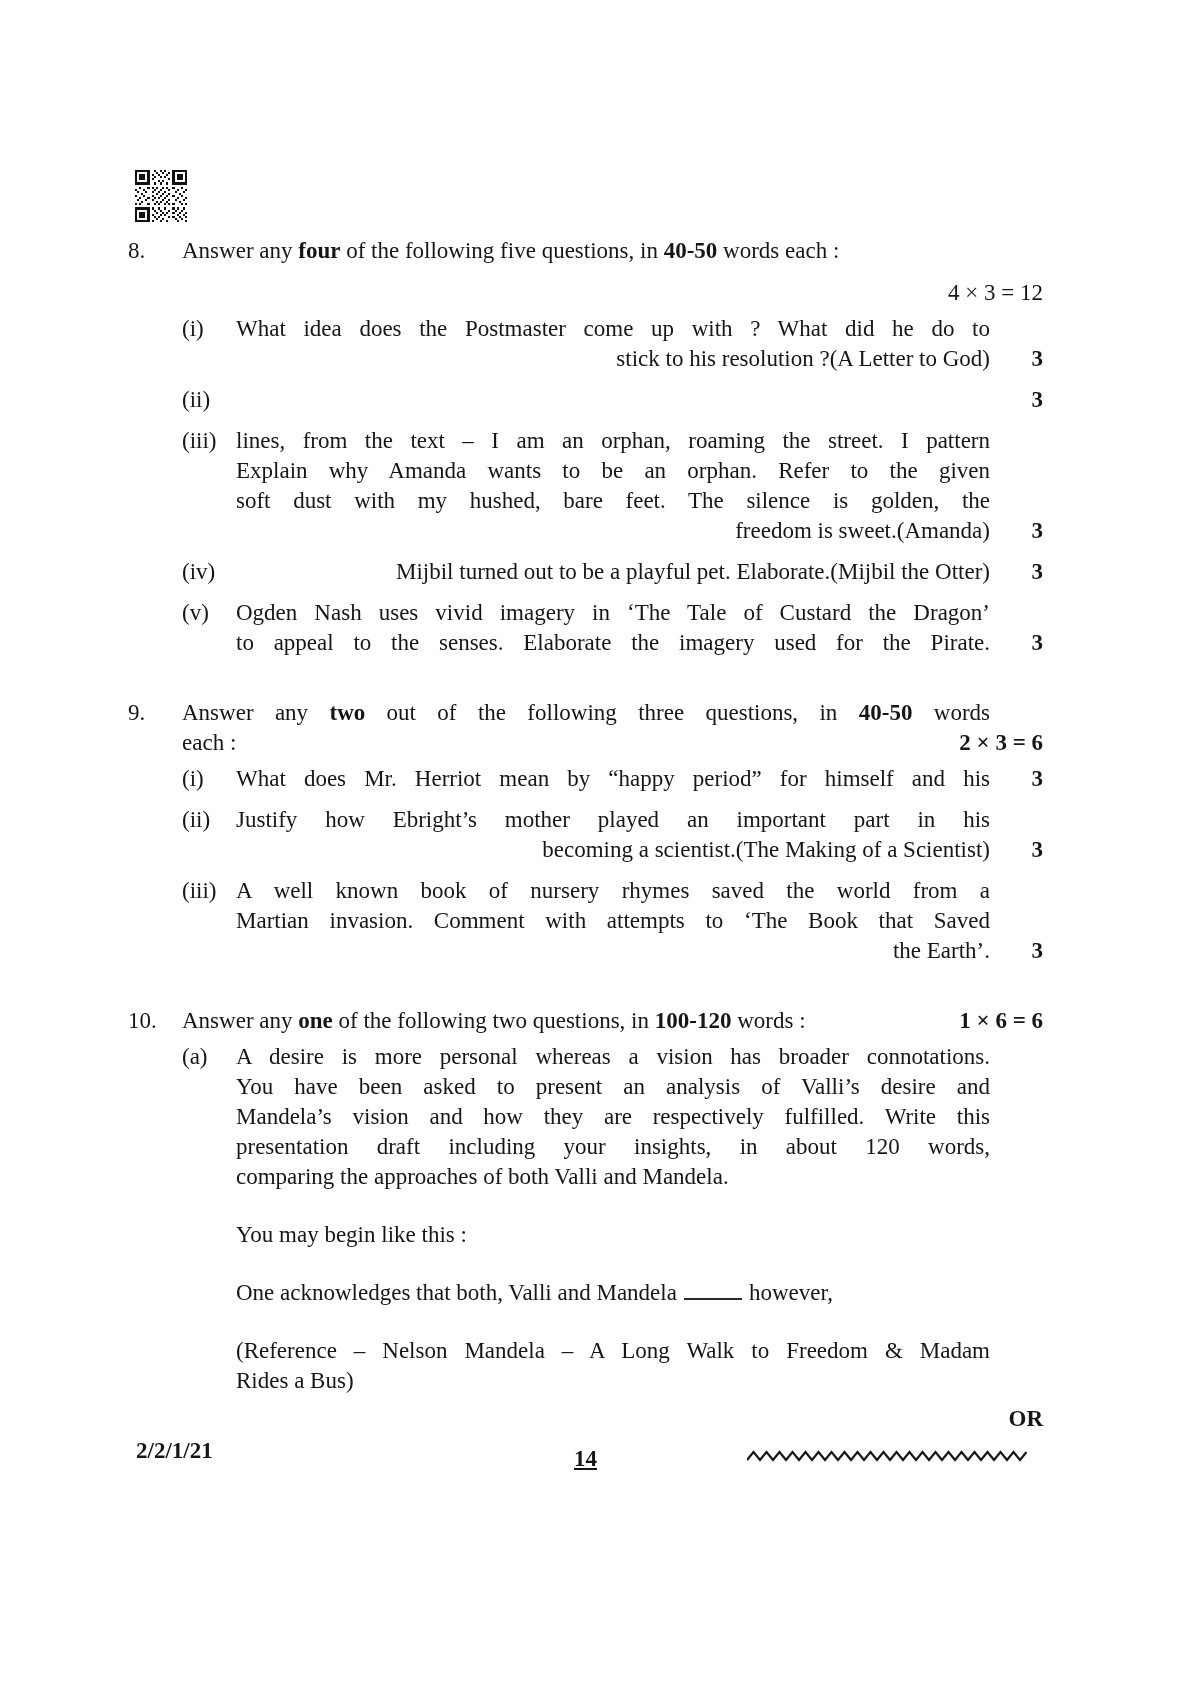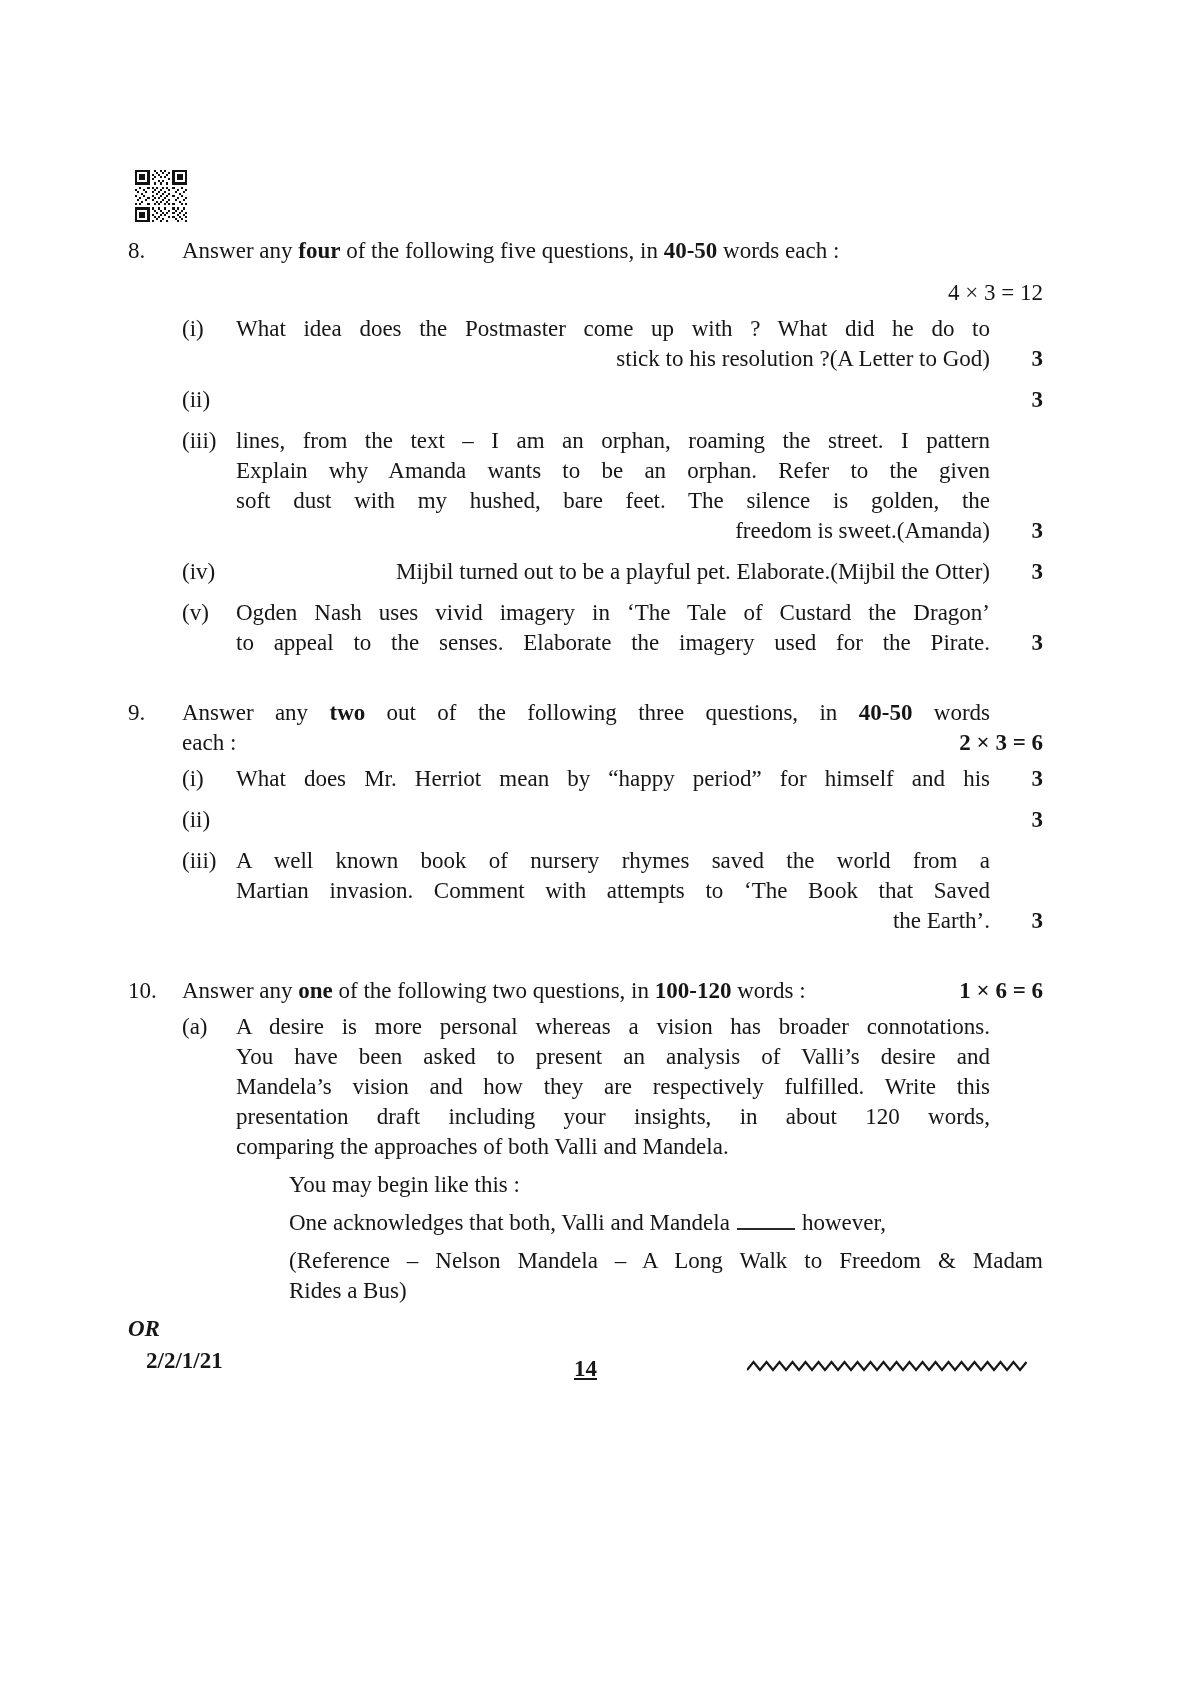--- a/index.html
+++ b/index.html
@@ -20,41 +20,41 @@
   .harea { flex:1; min-width:0; }
 
   .jline { text-align:justify; text-align-last:justify; }
   .head-pad { padding-right:53px; }
   .marksline { text-align:right; font-weight:normal; margin-top:12px; }
   .splitline { display:flex; justify-content:space-between; }
   .b { font-weight:bold; }
 
   .item { display:flex; margin-top:11px; }
   .mt6  { margin-top:6px; }
-  .mt12 { margin-top:8px;justify-content:flex-end; }
+  .mt12 { margin-top:28px; }
   .indent { width:54px; flex:none; }
   .ilabel { width:54px; flex:none; }
   .ibody  { width:754px; flex:none; }
   .imarks {
     flex:1; font-weight:bold;
     display:flex; align-items:flex-end; justify-content:flex-end;
   }
   .lastline { display:flex; justify-content:flex-end; }
   .ititle { white-space:nowrap; }
 
   .blank {
     display:inline-block; width:58px; height:3px;
     border-bottom:2.5px solid #2a2a2a;
     margin:0 7px; vertical-align:baseline;
   }
 
-  .or { text-align:left; font-weight:bold; margin-top:8px;font-style:italic; }
+  .or { text-align:right; font-weight:bold; margin-top:8px; }
 
   .footer { position:relative; height:30px; margin-top:2px; }
-  .footer .code { position:absolute; left:18px; top:0; font-weight:bold; }
+  .footer .code { position:absolute; left:8px; top:0; font-weight:bold; }
   .footer .pnum { position:absolute; left:50%; transform:translateX(-50%); top:8px; font-weight:bold;text-decoration:underline; }
   .footer .zig  { position:absolute; left:619px; top:7px; }
 </style>
 </head>
 <body>
 
 <div class="qr-abs">
   <svg width="52" height="52" viewBox="0 0 25 25" shape-rendering="crispEdges" aria-hidden="true">
     <rect x="0" y="0" width="7" height="7" fill="#111"></rect>
       <rect x="1" y="1" width="5" height="5" fill="#fff"></rect>
@@ -154,20 +154,27 @@
       <div class="ilabel">(i)</div>
       <div class="ibody">
         <div class="jline">What does Mr. Herriot mean by “happy period” for himself and his</div>
       </div>
       <div class="imarks">3</div>
     </div>
 
     <div class="item">
       <div class="indent"></div>
       <div class="ilabel">(ii)</div>
+      <div class="ibody">
+        <div class="jline">Justify how Ebright’s mother played an important part in his</div>
+        <div class="lastline">
+          <span>becoming a scientist.</span>
+          <span class="ititle">(The Making of a Scientist)</span>
+        </div>
+      </div>
       <div class="imarks">3</div>
     </div>
 
     <div class="item">
       <div class="indent"></div>
       <div class="ilabel">(iii)</div>
       <div class="ibody">
         <div class="jline">A well known book of nursery rhymes saved the world from a</div>
         <div class="jline">Martian invasion. Comment with attempts to ‘The Book that Saved</div>
         <div class="lastline">

